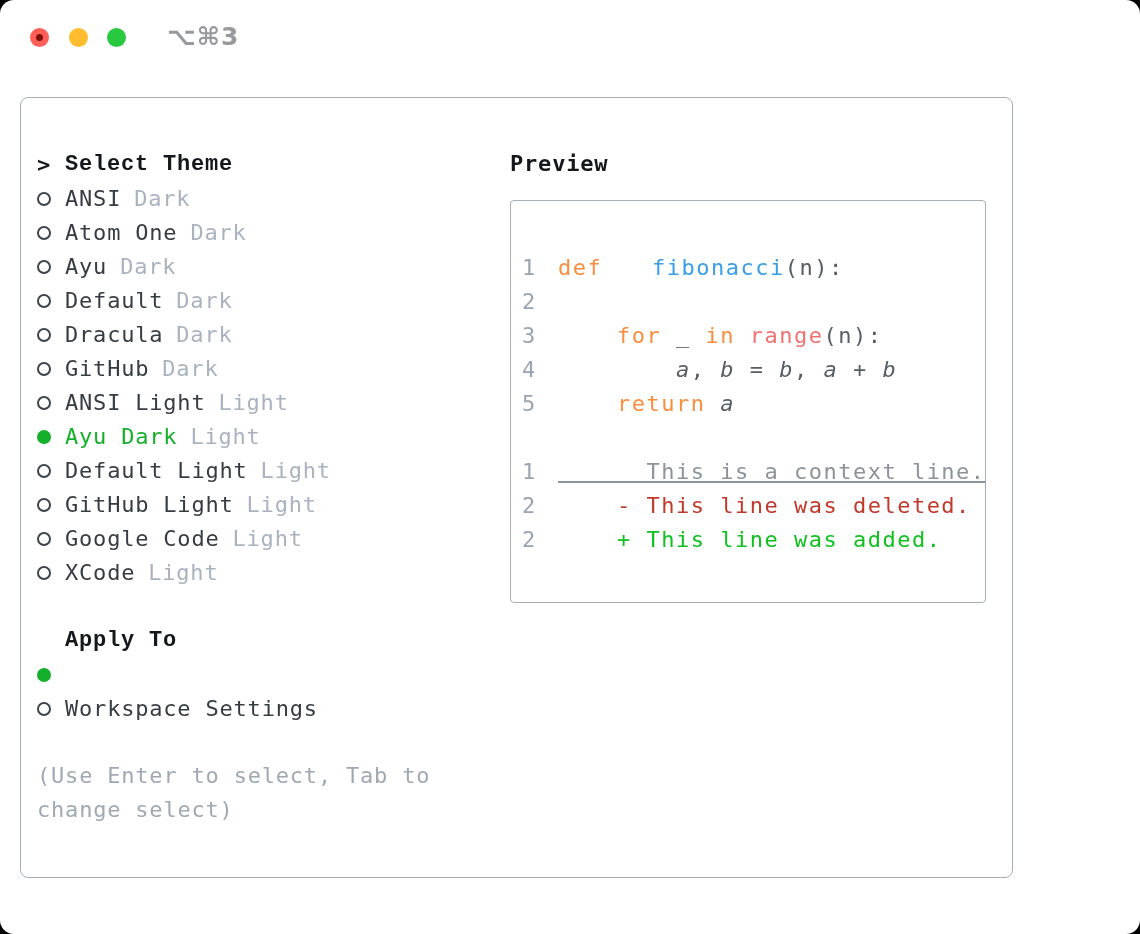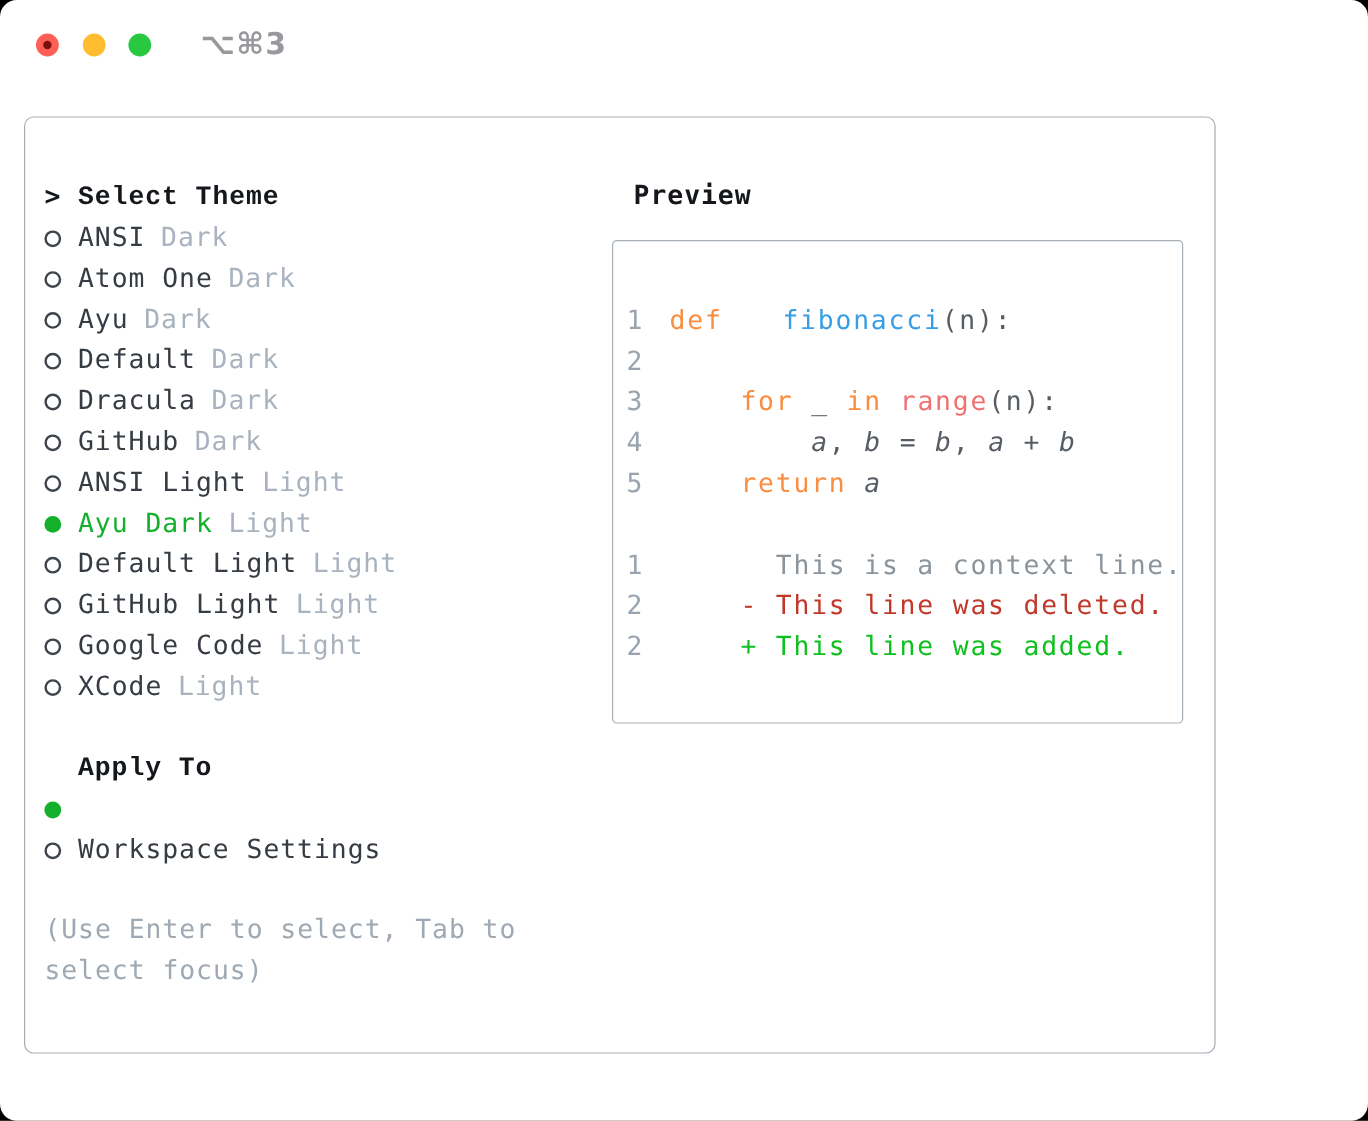--- a/index.html
+++ b/index.html
@@ -40,35 +40,35 @@
           border:2px solid #3d444c;margin-top:1px;}
   .circle.filled{border:none;background:var(--selection-green);}
   .hdr{font-weight:bold;color:var(--header-text);font-family:Liberation Mono, monospace;}
   .iname{color:var(--item-text);white-space:pre;}
   .iname.selected{color:var(--selection-green);}
   .variant{color:var(--muted-label);margin-left:13px;}
   .gap{height:34px;}
   .hint{color:var(--hint-text);}
   .hint div{height:34px;line-height:34px;white-space:pre;}
   
-  .preview-title{position:absolute;left:507px;top:49px;height:34px;line-height:34px;
+  .preview-title{position:absolute;left:489px;top:49px;height:34px;line-height:34px;
                  font-size:22px;font-weight:bold;letter-spacing:0.8px;color:var(--header-text);}
   .preview-box{position:absolute;left:489px;top:102px;width:476px;height:403px;box-sizing:border-box;
                border:1.5px solid var(--panel-border);border-radius:4px;
                padding:49px 0 0 11px;overflow:hidden;}
   .code-row{display:flex;align-items:center;height:34px;font-size:22px;letter-spacing:1.5px;}
   .ln{display:inline-block;width:36px;flex-shrink:0;color:var(--line-number);}
   .src{white-space:pre;color:var(--code-text);}
   .tk-plain{color:var(--code-text);}
   .tk-keyword{color:var(--keyword-orange);}
   .tk-function{color:var(--function-blue);margin-left:35px;}
   .tk-call{color:var(--call-coral);}
   .tk-number{color:var(--number-purple);}
   .tk-variable{color:var(--code-text);font-style:italic;}
-  .diff-context{color:var(--context-gray);}
+  .diff-context{color:var(--context-gray);text-decoration:underline;}
   .diff-deleted{color:var(--deleted-red);}
   .diff-added{color:var(--added-green);}
 </style>
 </head>
 <body>
 
 <div class="window">
   <div class="titlebar">
     <span class="tl red">
         <span class="dot"></span>
@@ -103,21 +103,21 @@
         <span class="prefix"></span>
         <span class="hdr">Apply To</span>
       </div>
       <div id="apply-items">
           <div class="row"><span class="prefix"><span class="circle filled"></span></span></div>
           <div class="row"><span class="prefix"><span class="circle"></span></span><span class="iname">Workspace Settings</span></div>
         </div>
       <div class="gap"></div>
       <div class="hint">
         <div>(Use Enter to select, Tab to</div>
-        <div>select focus)</div>
+        <div>change select)</div>
       </div>
     </div>
 
     <div class="preview-title">Preview</div>
     <div class="preview-box">
       <div id="code-lines">
           <div class="code-row">
             <span class="ln">1</span>
             <span class="src"><span class="tk-keyword">def </span><span class="tk-function">fibonacci</span><span class="tk-plain">(n):</span></span>
           </div>

